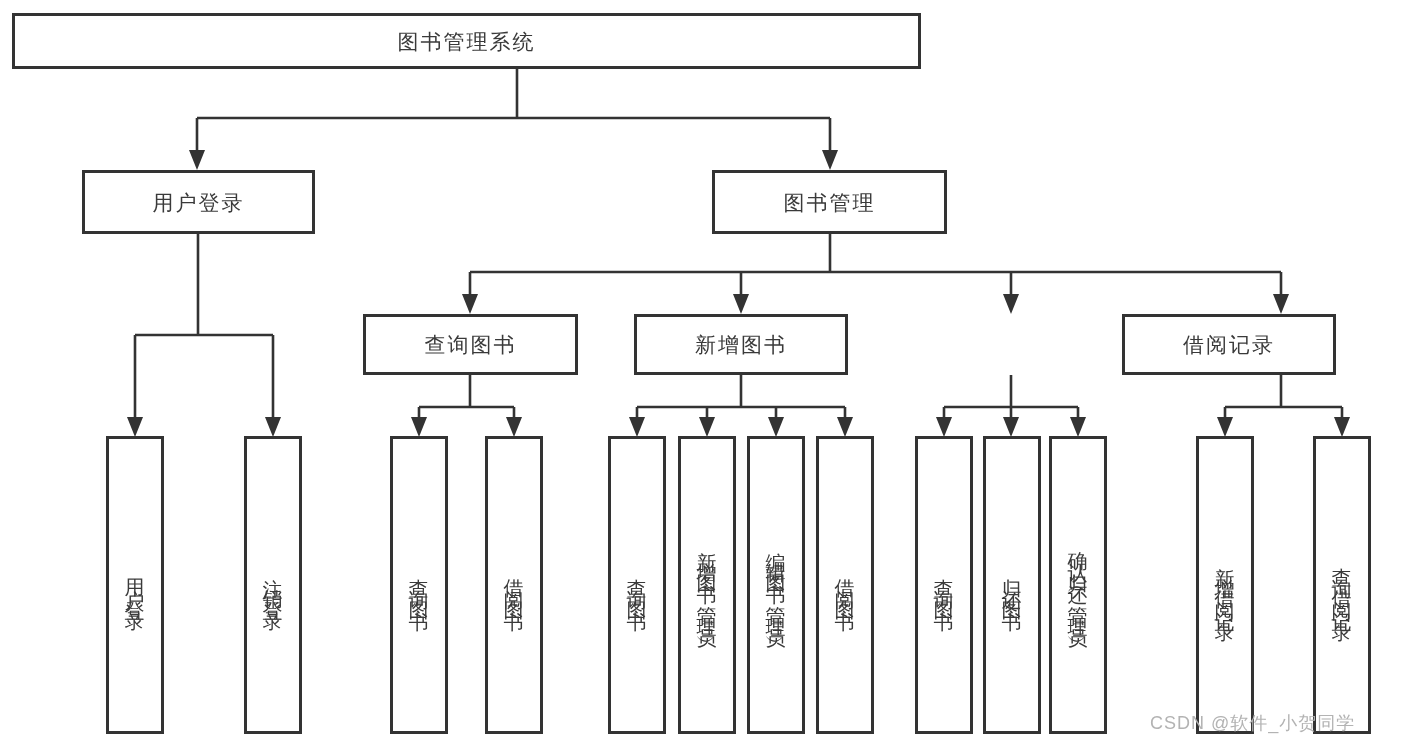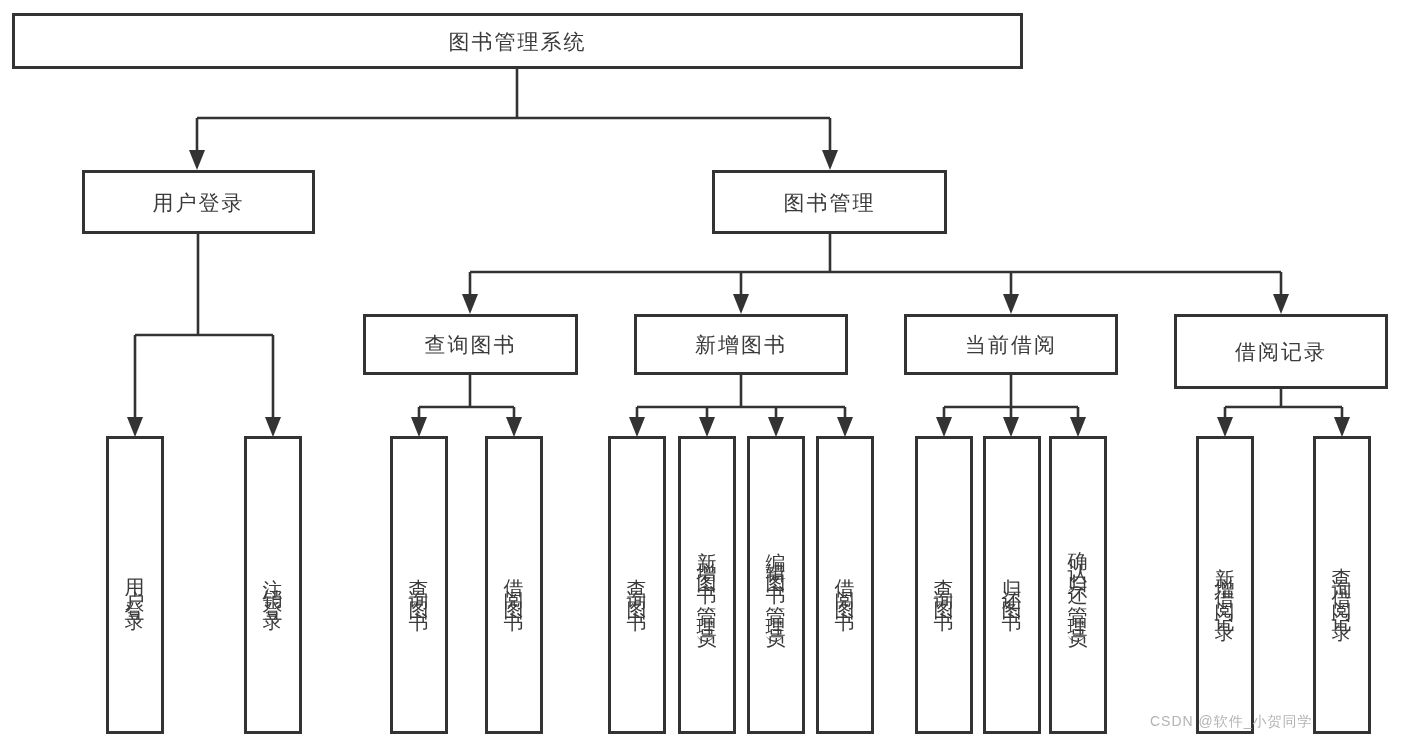--- a/index.html
+++ b/index.html
@@ -55,21 +55,21 @@
     text-orientation:mixed;
     font-size:20px;
     letter-spacing:11px;
     line-height:1;
     white-space:nowrap;
   }
   .watermark{
     position:absolute;
     left:1150px;
     top:713px;
-    font-size:14px;
+    font-size:18px;
     line-height:1.2;
     letter-spacing:1px;
     color:var(--watermark-color);
     white-space:nowrap;
     z-index:10;
   }
 </style>
 </head>
 <body>
 
@@ -118,41 +118,38 @@
       <polygon points="1070,417 1086,417 1078,437"></polygon>
     </g>
 
     <g>
       <path d="M1281,375 V407 M1225,407 H1342 M1225,407 V419 M1342,407 V419"></path>
       <polygon points="1217,417 1233,417 1225,437"></polygon>
       <polygon points="1334,417 1350,417 1342,437"></polygon>
     </g>
   </svg>
 
-  <div class="box h" style="left:12px;top:13px;width:1011px;height:56px">
+  <div class="box h" style="left:12px;top:13px;width:909px;height:56px">
     <span>图书管理系统</span>
   </div>
 
   <div class="box h" style="left:82px;top:170px;width:233px;height:64px">
     <span>用户登录</span>
   </div>
   <div class="box h" style="left:712px;top:170px;width:235px;height:64px">
     <span>图书管理</span>
   </div>
 
   <div class="box h" style="left:363px;top:314px;width:215px;height:61px">
     <span>查询图书</span>
   </div>
   <div class="box h" style="left:634px;top:314px;width:214px;height:61px">
     <span>新增图书</span>
   </div>
-  <div class="box h" style="left:904px;top:314px;width:214px;height:61px">
-    <span>当前借阅</span>
-  </div>
-  <div class="box h" style="left:1174px;top:314px;width:214px;height:75px">
+  <div class="box h" style="left:1122px;top:314px;width:214px;height:61px">
     <span>借阅记录</span>
   </div>
 
   <div class="box v" style="left:106px;top:436px;width:58px;height:298px">
     <span>用户登录</span>
   </div>
   <div class="box v" style="left:244px;top:436px;width:58px;height:298px">
     <span>注销登录</span>
   </div>
 

